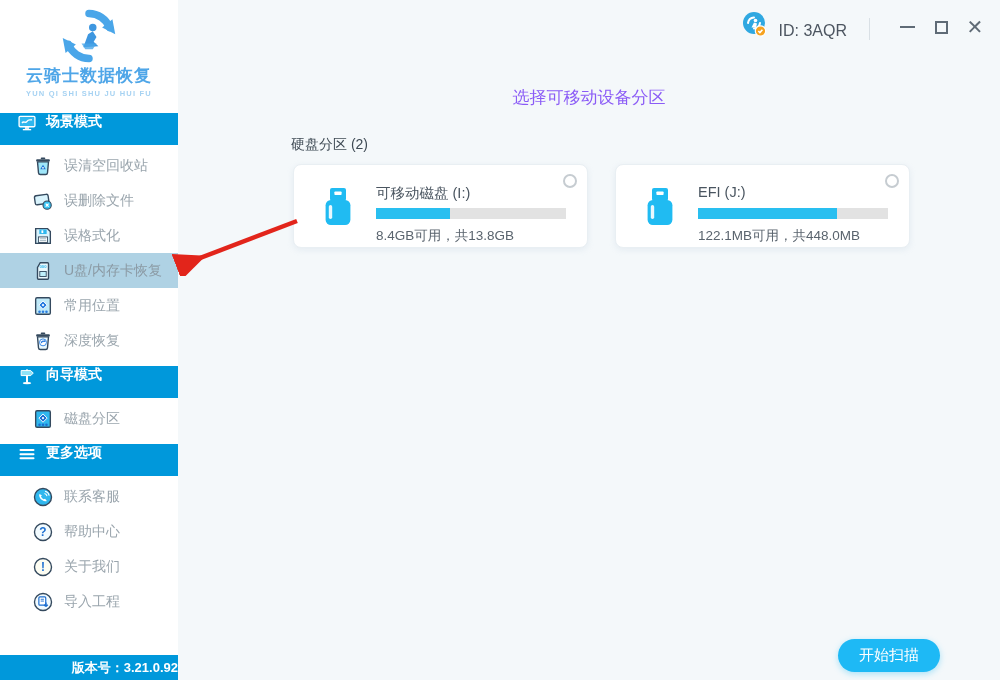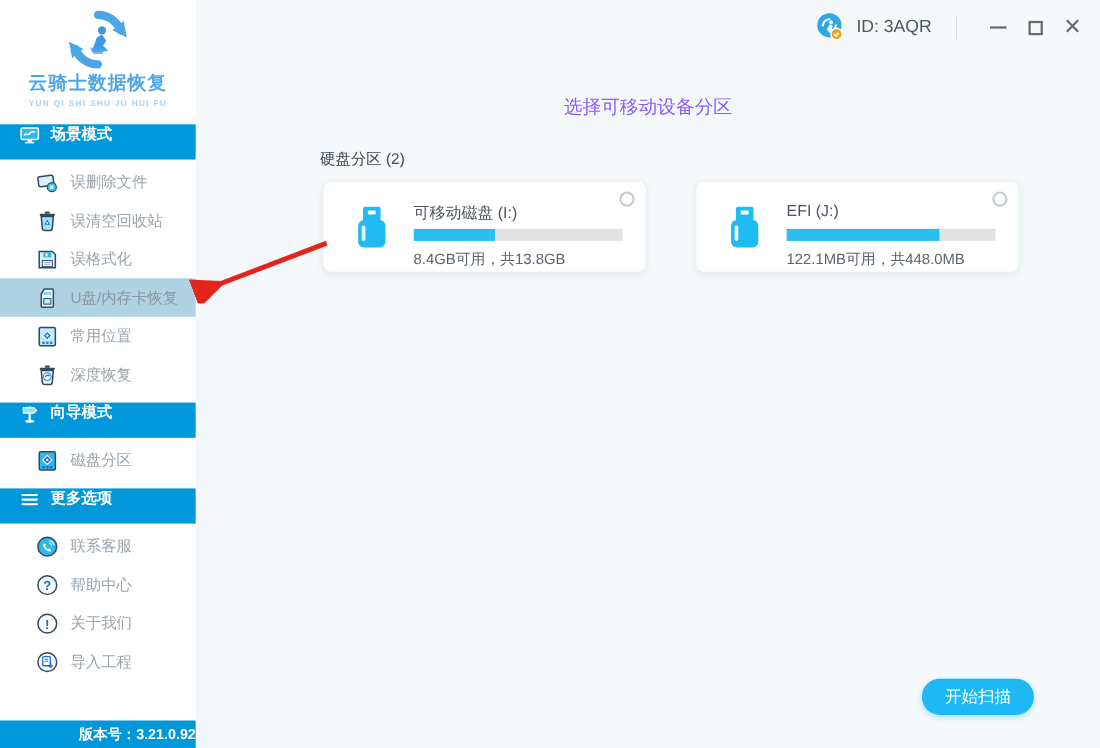--- a/index.html
+++ b/index.html
@@ -28,47 +28,47 @@
   .hdr-icon { width:20px; height:20px; flex:none; display:inline-flex; }
   .hdr-icon svg { width:20px; height:20px; }
 
   .version-bar { margin-top:auto; height:25px; background:#0098DB; color:#fff;
                  font-size:13px; font-weight:bold; display:flex; align-items:center;
                  padding-left:8px;justify-content:flex-end; }
 
   
   .main { position:absolute; left:178px; top:0; width:822px; height:680px; background:#F4F8FA; }
 
-  .titlebar { position:absolute; top:10px; right:12px; display:flex; align-items:center; }
+  .titlebar { position:absolute; top:10px; right:12px; display:flex; align-items:flex-end; }
   .id-text { font-size:16px; color:#4C5560; margin-left:9px; }
   .tb-sep { width:1px; height:22px; background:#D9E0E5; margin:0 16px 0 22px; }
   .winbtn { width:26px; height:26px; display:flex; align-items:center; justify-content:center;
             cursor:pointer; margin-left:8px; color:#5F6B76; }
   .min-glyph { width:15px; height:2px; background:#5F6B76; }
   .max-glyph { width:13px; height:13px; border:2px solid #5F6B76; }
   .close-glyph { font-size:20px; line-height:20px; color:#5F6B76; }
 
   .page-title { position:absolute; top:86px; left:0; width:100%; text-align:center;
                 font-size:17px; color:#8b5cf6; }
   .group-label { position:absolute; left:113px; top:136px; font-size:14px; color:#3E4A54; }
 
-  .cards { position:absolute; left:115px; top:164px; display:flex; gap:44px; }
+  .cards { position:absolute; left:115px; top:164px; display:flex; gap:27px; }
   .card { width:295px; height:84px; background:#fff; border:1px solid #E9EFF3;
           border-radius:8px; position:relative; box-shadow:0 2px 6px rgba(160,185,205,.18);
           cursor:pointer; }
   .usb-wrap { position:absolute; left:20px; top:18px; width:48px; height:48px; }
   .card-body { position:absolute; left:82px; top:19px; width:190px; }
   .card-title { font-size:14.5px; color:#4A5560; height:18px; margin-bottom:6px; white-space:nowrap; }
   .progress { width:190px; height:11px; background:#E2E2E2; overflow:hidden; }
   .progress .fill { height:100%; background:#29BFF0; }
   .card-detail { font-size:13.5px; color:#5A646E; margin-top:8px; white-space:nowrap; }
   .radio { position:absolute; right:10px; top:9px; width:14px; height:14px;
            border:2px solid #C6CCD1; border-radius:50%; background:#fff; cursor:pointer; }
 
-  .scan-button { position:absolute; right:60px; bottom:30px; width:102px; height:33px;
+  .scan-button { position:absolute; right:60px; bottom:8px; width:102px; height:33px;
                  border-radius:17px; background:#1EB9F5; color:#fff; font-size:15px;
                  border:none; cursor:pointer; box-shadow:0 2px 6px rgba(30,185,245,.35);
                  font-family:Liberation Sans, sans-serif;margin-top:41px; }
 
   .annotation-arrow { position:absolute; left:168px; top:210px; width:140px; height:66px;
                       pointer-events:none; }
 </style>
 </head>
 <body>
 
@@ -98,38 +98,38 @@
           <rect x="9.5" y="17" width="5" height="2" fill="#fff"></rect>
           <rect x="7" y="19.2" width="10" height="1.6" fill="#fff"></rect>
         </svg>
     </span>
     <span>场景模式</span>
   </div>
   <div class="items">
     <div class="item">
       <span class="icon-16">
         <svg viewBox="0 0 24 24">
-            <rect x="3" y="5.5" width="15" height="10" rx="2" fill="#D9F3FC" stroke="#34495E" stroke-width="1.5" transform="rotate(-8 10 10)"></rect>
-            <circle cx="16.5" cy="16.5" r="4.5" fill="#35C3F3" stroke="#34495E" stroke-width="1.2"></circle>
-            <path d="M14.9 14.9l3.2 3.2M18.1 14.9l-3.2 3.2" stroke="#fff" stroke-width="1.4"></path>
-          </svg>
-      </span>
-      <span>误删除文件</span>
-    </div>
-    <div class="item">
-      <span class="icon-16">
-        <svg viewBox="0 0 24 24">
             <path d="M6 7.5h12l-1.1 12a2 2 0 0 1-2 1.8H9.1a2 2 0 0 1-2-1.8z" fill="#9FE6F9" stroke="#34495E" stroke-width="1.5"></path>
             <rect x="4.5" y="4.6" width="15" height="2.4" rx="1" fill="#34495E"></rect>
             <rect x="9.5" y="2.6" width="5" height="2" rx="1" fill="#34495E"></rect>
             <path d="M12 10.5l3 5h-6z" fill="#1D6FD1"></path>
             <circle cx="12" cy="14" r="1" fill="#fff"></circle>
           </svg>
       </span>
       <span>误清空回收站</span>
+    </div>
+    <div class="item">
+      <span class="icon-16">
+        <svg viewBox="0 0 24 24">
+            <rect x="3" y="5.5" width="15" height="10" rx="2" fill="#D9F3FC" stroke="#34495E" stroke-width="1.5" transform="rotate(-8 10 10)"></rect>
+            <circle cx="16.5" cy="16.5" r="4.5" fill="#35C3F3" stroke="#34495E" stroke-width="1.2"></circle>
+            <path d="M14.9 14.9l3.2 3.2M18.1 14.9l-3.2 3.2" stroke="#fff" stroke-width="1.4"></path>
+          </svg>
+      </span>
+      <span>误删除文件</span>
     </div>
     <div class="item">
       <span class="icon-16">
         <svg viewBox="0 0 24 24">
             <path d="M4 4h13l3 3v13H4z" fill="#D9F3FC" stroke="#34495E" stroke-width="1.5"></path>
             <rect x="8" y="4.8" width="8" height="5" fill="#2FB7EE"></rect>
             <rect x="10.3" y="5.8" width="2" height="3" fill="#fff"></rect>
             <rect x="7" y="13" width="10" height="6" fill="#fff" stroke="#34495E" stroke-width="1"></rect>
             <path d="M8.5 15h7M8.5 17h7" stroke="#9FB3C0" stroke-width="1"></path>
           </svg>

